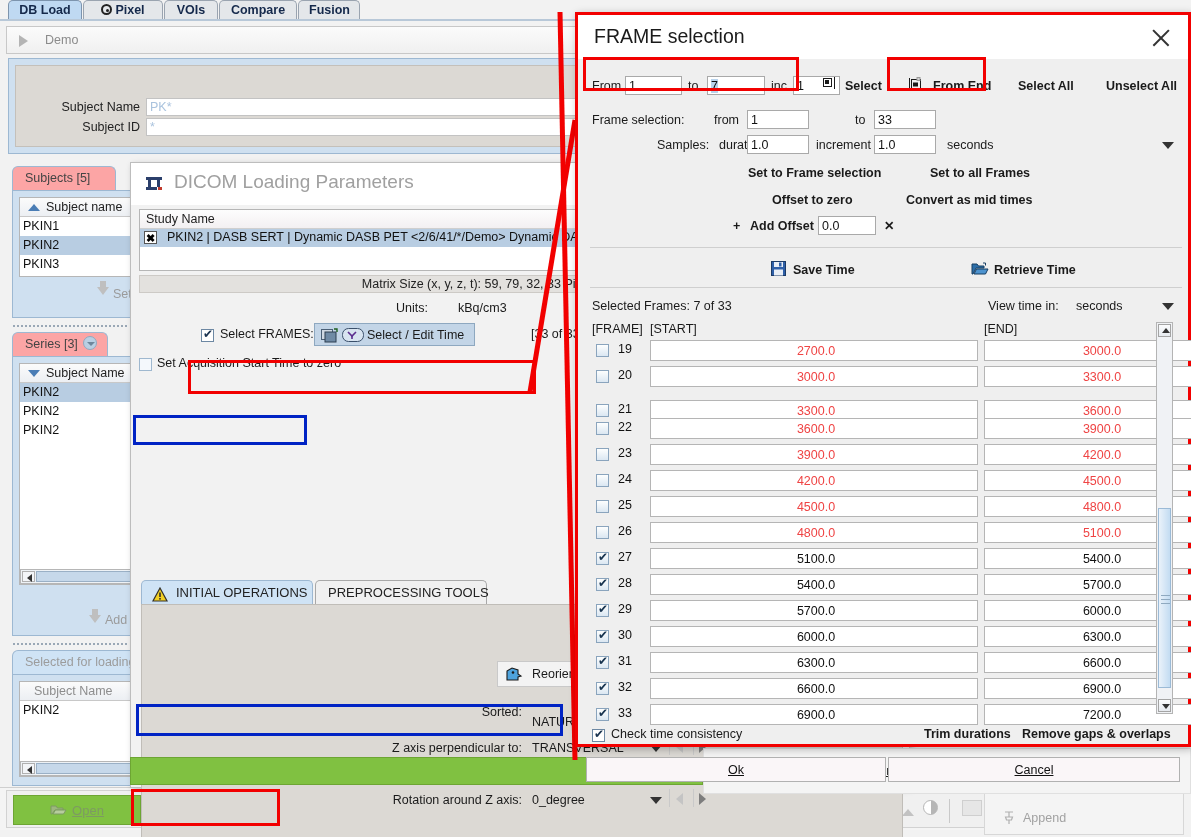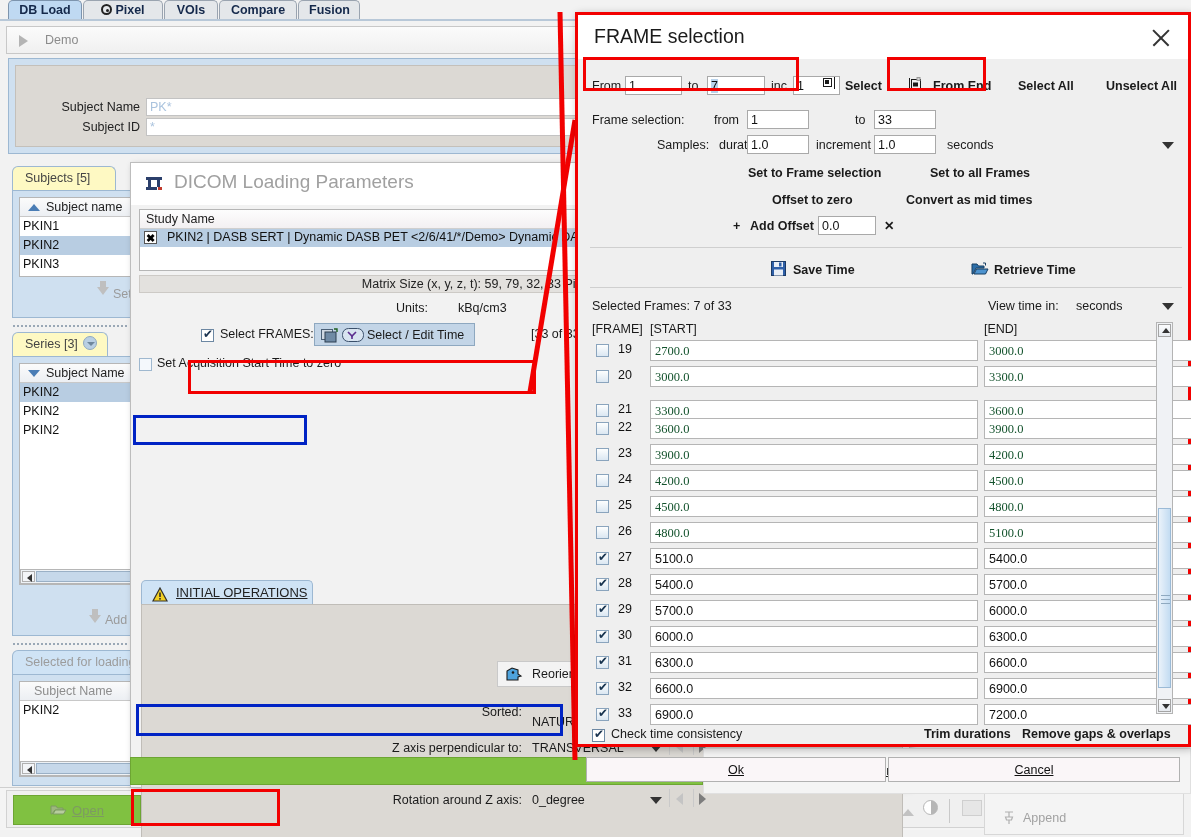--- a/index.html
+++ b/index.html
@@ -44,21 +44,21 @@
     position:absolute; left:6px; top:6px; right:6px; bottom:6px;
     background:#dcd9d4; border:1px solid #c4c0ba;
   }
   .q-label { position:absolute; text-align:right; font-size:12.5px; color:#222; }
   .q-field {
     position:absolute; height:18px; background:#fff; border:1px solid #c3c3c3;
     font-size:12.5px; color:#aac3de; padding-left:3px; line-height:17px; overflow:hidden;
   }
   .ptab {
     position:absolute; height:24px; line-height:23px; padding:0 10px 0 12px;
-    background:#fef9c3; border:1px solid #9db8d2; border-bottom:none;
+    background:#fca5a5; border:1px solid #9db8d2; border-bottom:none;
     border-radius:6px 6px 0 0; font-size:12.5px; color:#444;
   }
   .ptab .badge {
     display:inline-block; width:14px; height:14px; border-radius:50%;
     background:#b9cfe3; border:1px solid #8fa9c0; vertical-align:-2px; margin-left:5px; position:relative;
   }
   .ptab .badge:after {
     content:""; position:absolute; left:3px; top:5px; width:0;height:0;
     border-left:4px solid transparent;border-right:4px solid transparent;border-top:4px solid #6f879c;
   }
@@ -224,29 +224,29 @@
     position:absolute; height:19px; background:#fff; border:1px solid #a9a9a9;
     font-size:12.5px; line-height:18px; padding-left:3px; color:#111;
   }
   .tfield .hl { background:#b9d3ec; }
   .fd-lbl { position:absolute; font-size:12.5px; color:#1a1a1a; white-space:nowrap; }
   .fd-act { position:absolute; font-size:12.5px; font-weight:bold; color:#1a1a1a; white-space:nowrap; }
 
   .fdiv { position:absolute; left:12px; width:592px; height:1px; background:#cfcfcf; }
 
   .table-head { position:absolute; font-size:12.5px; color:#1a1a1a; }
-  .frow { position:absolute; left:12px; width:578px; height:22px; }
+  .frow { position:absolute; left:12px; width:578px; height:22px;text-align:center; }
   .frow .fck { position:absolute; left:6px; top:4px; width:13px; height:13px; border:1px solid #8aa4bd; background:linear-gradient(#fdfefe,#dbe7f2); }
   .frow .fck.on:after { content:"✔"; position:absolute; left:1px; top:-3px; font-size:12px; color:#16324e; }
   .frow .fno { position:absolute; left:28px; top:2px; font-size:12.5px; color:#111; }
   .frow .fin {
     position:absolute; height:21px; background:#fff; border:1px solid #b5b5b5;
     font-size:12.5px; line-height:20px; padding-left:4px; color:#111;
   }
-  .frow .fin.dim { color:#14532d;font-family:Liberation Serif, serif; }
+  .frow .fin.dim { color:#ef4444; }
   .frow .fin.start { left:60px; width:328px; }
   .frow .fin.end { left:394px; width:232px; }
 
   .vscroll { position:absolute; width:17px; background:#f0f2f5; border:1px solid #b4b4b4; }
   .vscroll .va { position:absolute; left:1px; width:13px; height:13px; background:linear-gradient(#fbfcfd,#e6eaef); border:1px solid #a4a4a4; }
   .vscroll .va.top { top:1px; }
   .vscroll .va.bot { bottom:1px; }
   .vscroll .va:after { content:""; position:absolute; left:3px; width:0;height:0; border-left:4px solid transparent;border-right:4px solid transparent; }
   .vscroll .va.top:after { top:3px; border-bottom:5px solid #333; }
   .vscroll .va.bot:after { top:4px; border-top:5px solid #333; }
@@ -485,21 +485,24 @@
     </div>
 
     <div class="itab active" style="left:10px; top:417px; width:172px;">
       <span style="position:absolute;left:10px;top:5px;">
         <svg width="16" height="15" viewBox="0 0 16 15">
             <path d="M8 1l7 13H1z" fill="#f2d024" stroke="#33312c" stroke-width="1.2"></path>
             <rect x="7.2" y="5.5" width="1.6" height="4.5" fill="#33312c"></rect>
             <rect x="7.2" y="11" width="1.6" height="1.6" fill="#33312c"></rect>
           </svg>
       </span>
-      <span style="margin-left:22px;text-decoration:underline;">INITIAL OPERATIONS</span>
+      <span style="margin-left:22px;">INITIAL OPERATIONS</span>
+    </div>
+    <div class="itab" style="left:184px; top:417px; width:172px;">
+      <span>PREPROCESSING TOOLS</span>
     </div>
     <div class="itab-panel" style="left:10px; top:441px; width:762px; height:266px;">
       <div class="reorient-btn" style="left:355px; top:56px; width:260px;">
         <span style="position:absolute;left:6px;top:4px;">
           <svg width="20" height="18" viewBox="0 0 20 18">
               <path d="M3 14V5l5-3 6 2v4l3 2-3 1v3z" fill="#4ea3dd" stroke="#1a1a1a" stroke-width="1.1"></path>
               <circle cx="9" cy="6.5" r="1.3" fill="#1a1a1a"></circle>
             </svg>
         </span>
         <span>Reorient to Standard Orientation</span>

